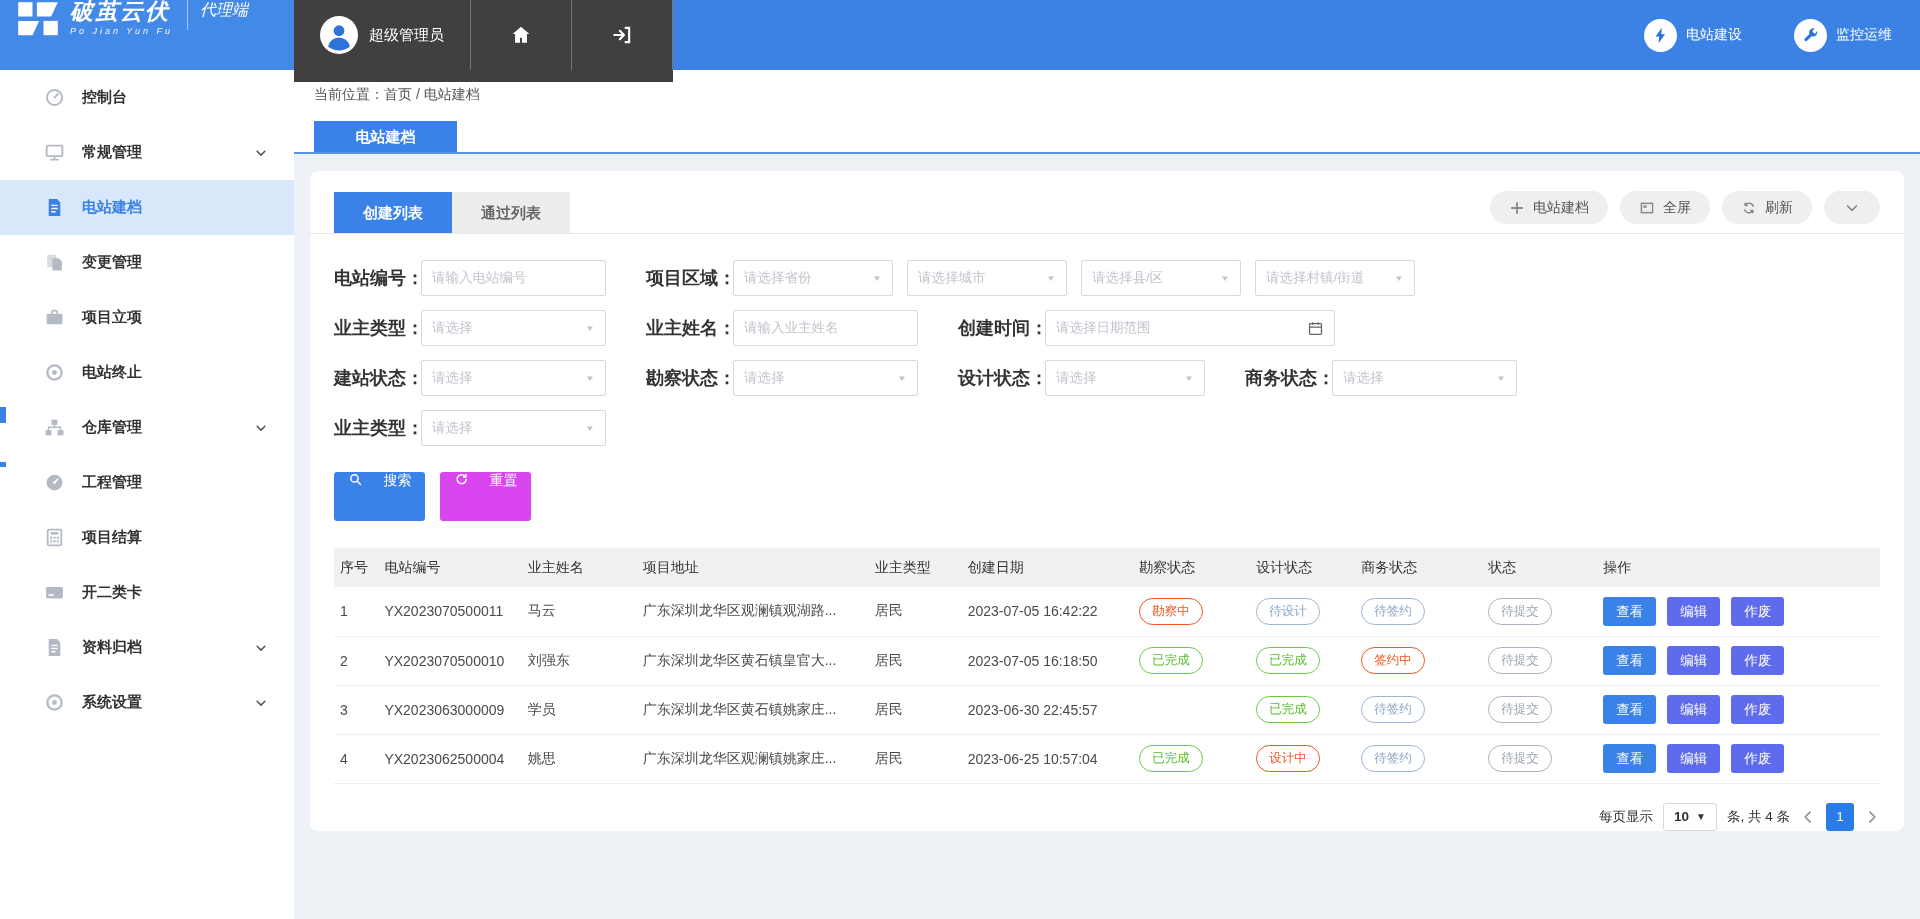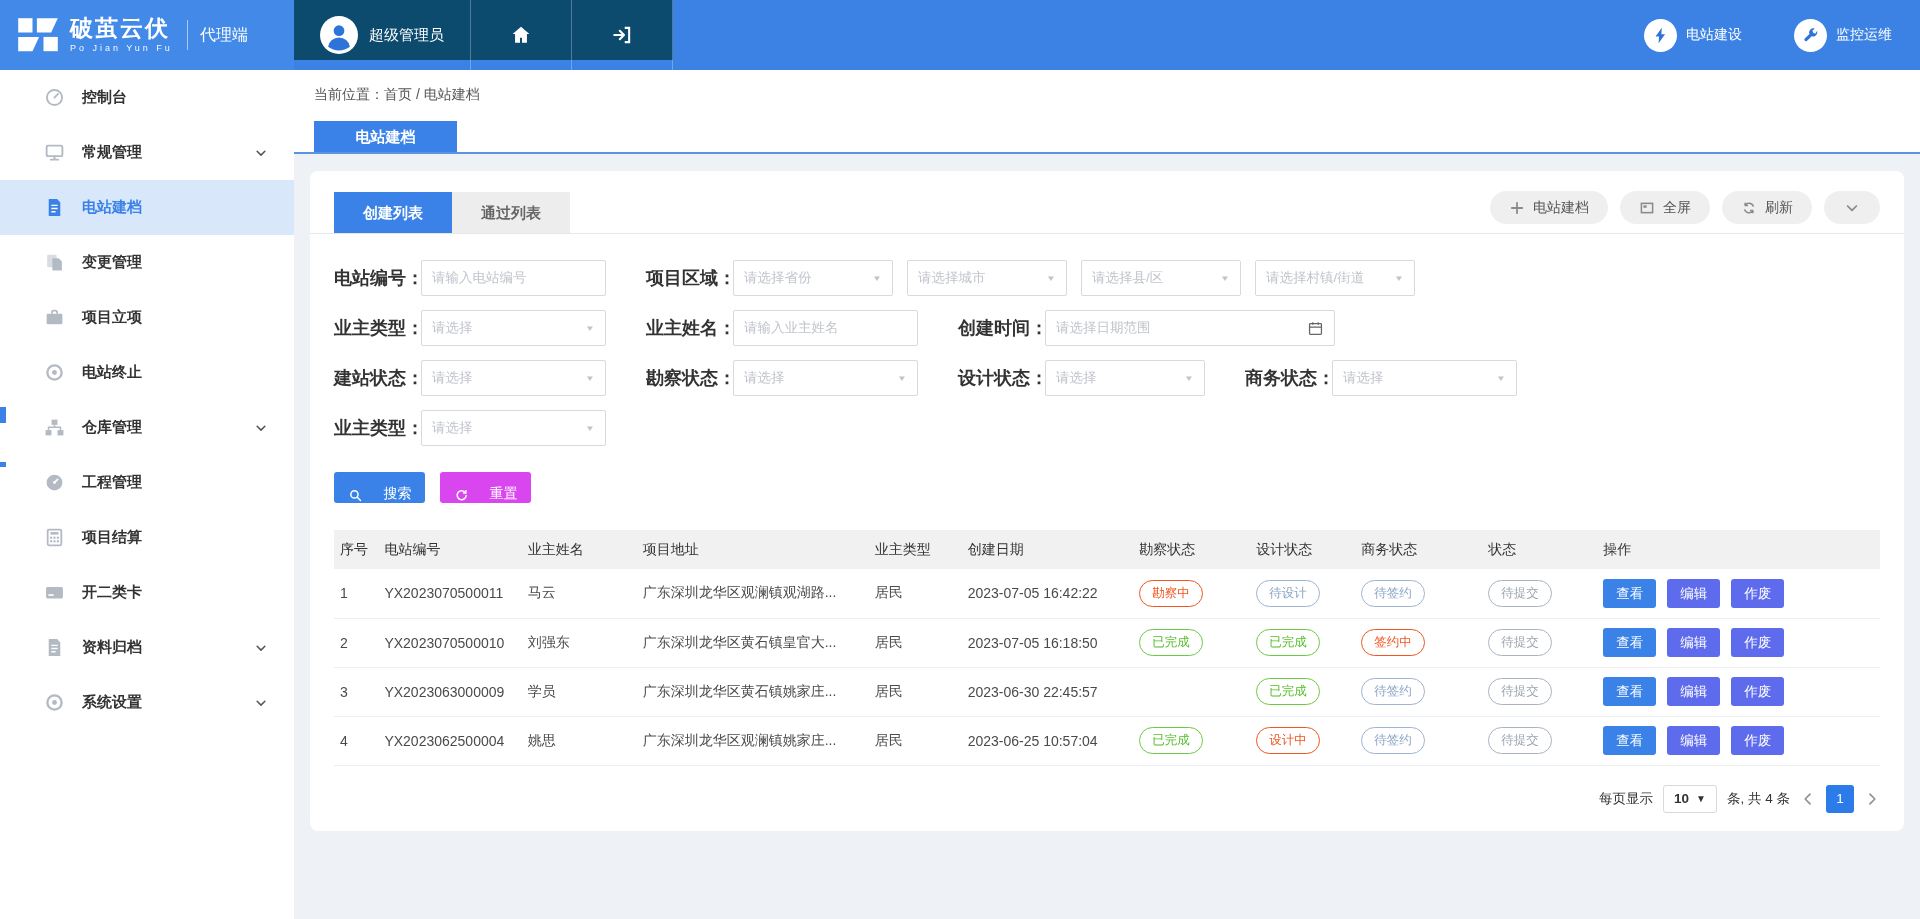--- a/index.html
+++ b/index.html
@@ -1,28 +1,28 @@
 <!DOCTYPE html>
 <html><head>
 <meta charset="utf-8">
 <style>
   * { margin:0; padding:0; box-sizing:border-box; }
   html,body { width:1920px; height:919px; overflow:hidden; background:#eef1f5;
     font-family:"Liberation Sans", sans-serif; }
 
   
   .header { position:absolute; top:0; left:0; right:0; height:70px; background:#3b82e4; display:flex; z-index:10; }
-  .logo-area { width:294px; height:70px; background:#4289e8; display:flex; align-items:center; padding-left:16px; flex-shrink:0; }
+  .logo-area { width:294px; height:70px; background:#4289e8; display:flex; align-items:flex-start; padding-left:16px; flex-shrink:0;font-style:italic; }
   .logo-mark { width:44px; height:38px; margin-right:10px; }
   .logo-text { color:#fff; line-height:1; }
   .logo-title { font-size:23px; font-weight:bold; letter-spacing:2px; }
   .logo-sub { font-size:9px; letter-spacing:3px; margin-top:4px; opacity:.95; }
   .logo-divider { width:1px; height:30px; background:rgba(255,255,255,.55); margin:0 12px 0 14px; }
   .logo-side { color:#fff; font-size:16px; }
-  .header-dark { display:flex; background:#0c4a6e; height:60px; }
+  .header-dark { display:flex; background:#404040; height:82px; }
   .hd-sec { display:flex; align-items:center; justify-content:center; height:70px; border-right:1px solid rgba(255,255,255,.28); }
   .hd-user { padding:0 26px; gap:11px; }
   .hd-user .uname { color:#fff; font-size:15px; }
   .avatar { width:38px; height:38px; }
   .hd-btn { width:101px; }
   .hd-btn svg { width:22px; height:22px; }
   .header-right { margin-left:auto; display:flex; align-items:center; gap:52px; padding-right:28px; }
   .hr-item { display:flex; align-items:center; gap:9px; cursor:pointer; }
   .hr-circle { width:33px; height:33px; background:#fff; border-radius:50%; display:flex; align-items:center; justify-content:center; }
   .hr-circle svg { width:19px; height:19px; }
@@ -70,22 +70,22 @@
   .f-group { display:flex; align-items:center; }
   .f-group + .f-group { margin-left:40px; }
   .f-group.joined + .f-group.joined { margin-left:14px; }
   .f-label { width:78px; text-align:right; font-size:18px; font-weight:bold; color:#333; margin-right:9px; white-space:nowrap; }
   .ctrl { height:36px; border:1px solid #d6d9df; border-radius:2px; background:#fff; display:flex;
     align-items:center; justify-content:space-between; padding:0 10px; font-size:13.5px; color:#c0c4cc; }
   .ctrl .caret { font-size:10px; color:#c0c4cc; transform:scaleY(.8); }
   .ctrl .cal { width:17px; height:17px; }
 
   .btn-row { display:flex; gap:15px; padding:12px 24px 0 24px; }
-  .btn { height:31px; width:91px; border:none; border-radius:3px; color:#fff; font-size:14px;
-    display:flex; align-items:flex-end; justify-content:center; gap:21px; cursor:pointer; }
+  .btn { height:49px; width:91px; border:none; border-radius:3px; color:#fff; font-size:14px;
+    display:flex; align-items:flex-start; justify-content:center; gap:21px; cursor:pointer; }
   .btn svg { width:15px; height:15px; }
   .btn-search { background:#3a82e8; }
   .btn-reset { background:#d946ef; }
 
   
   table.grid { margin:27px 24px 0 24px; width:calc(100% - 48px); border-collapse:collapse; table-layout:fixed; }
   .grid th { background:#f1f1f1; height:39px; font-size:14px; font-weight:normal; color:#333; text-align:left; padding:0 6px; }
   .grid td { height:49px; border-bottom:1px solid #ebeef2; font-size:14px; color:#4a4a4a; padding:0 6px;
     white-space:nowrap; overflow:hidden; text-overflow:ellipsis; }
   .badge { display:inline-block; min-width:42px; text-align:center; padding:4px 12px; border-radius:14px;

